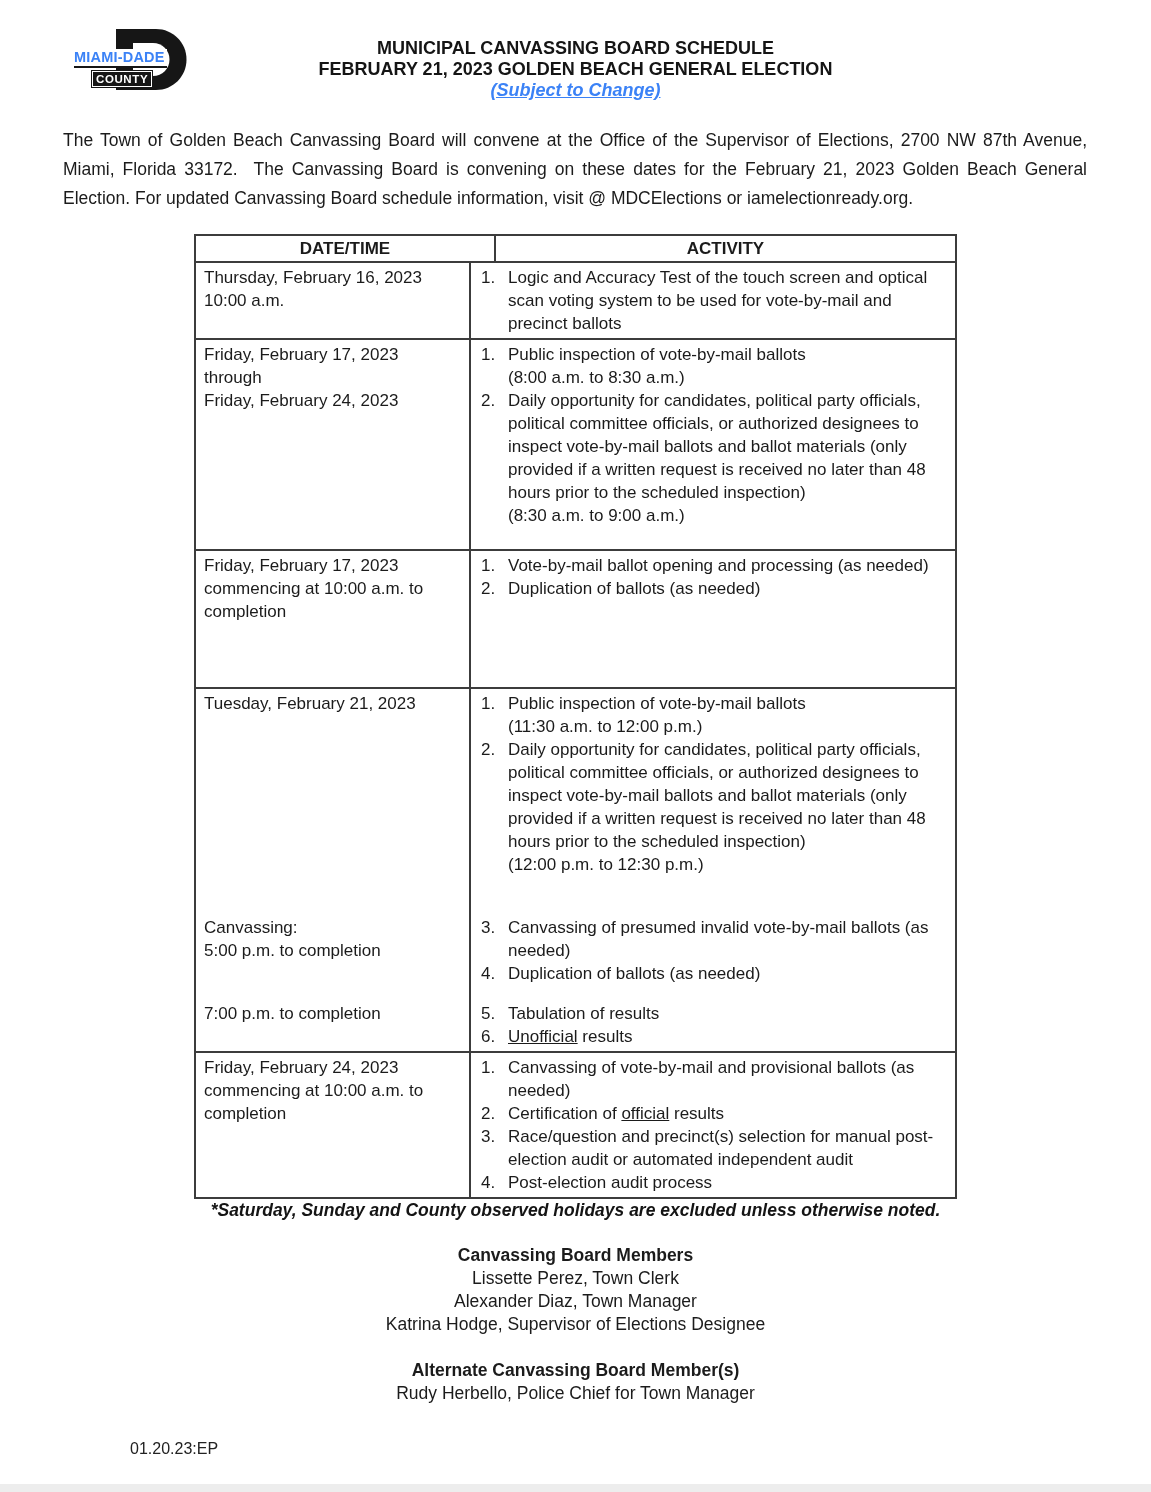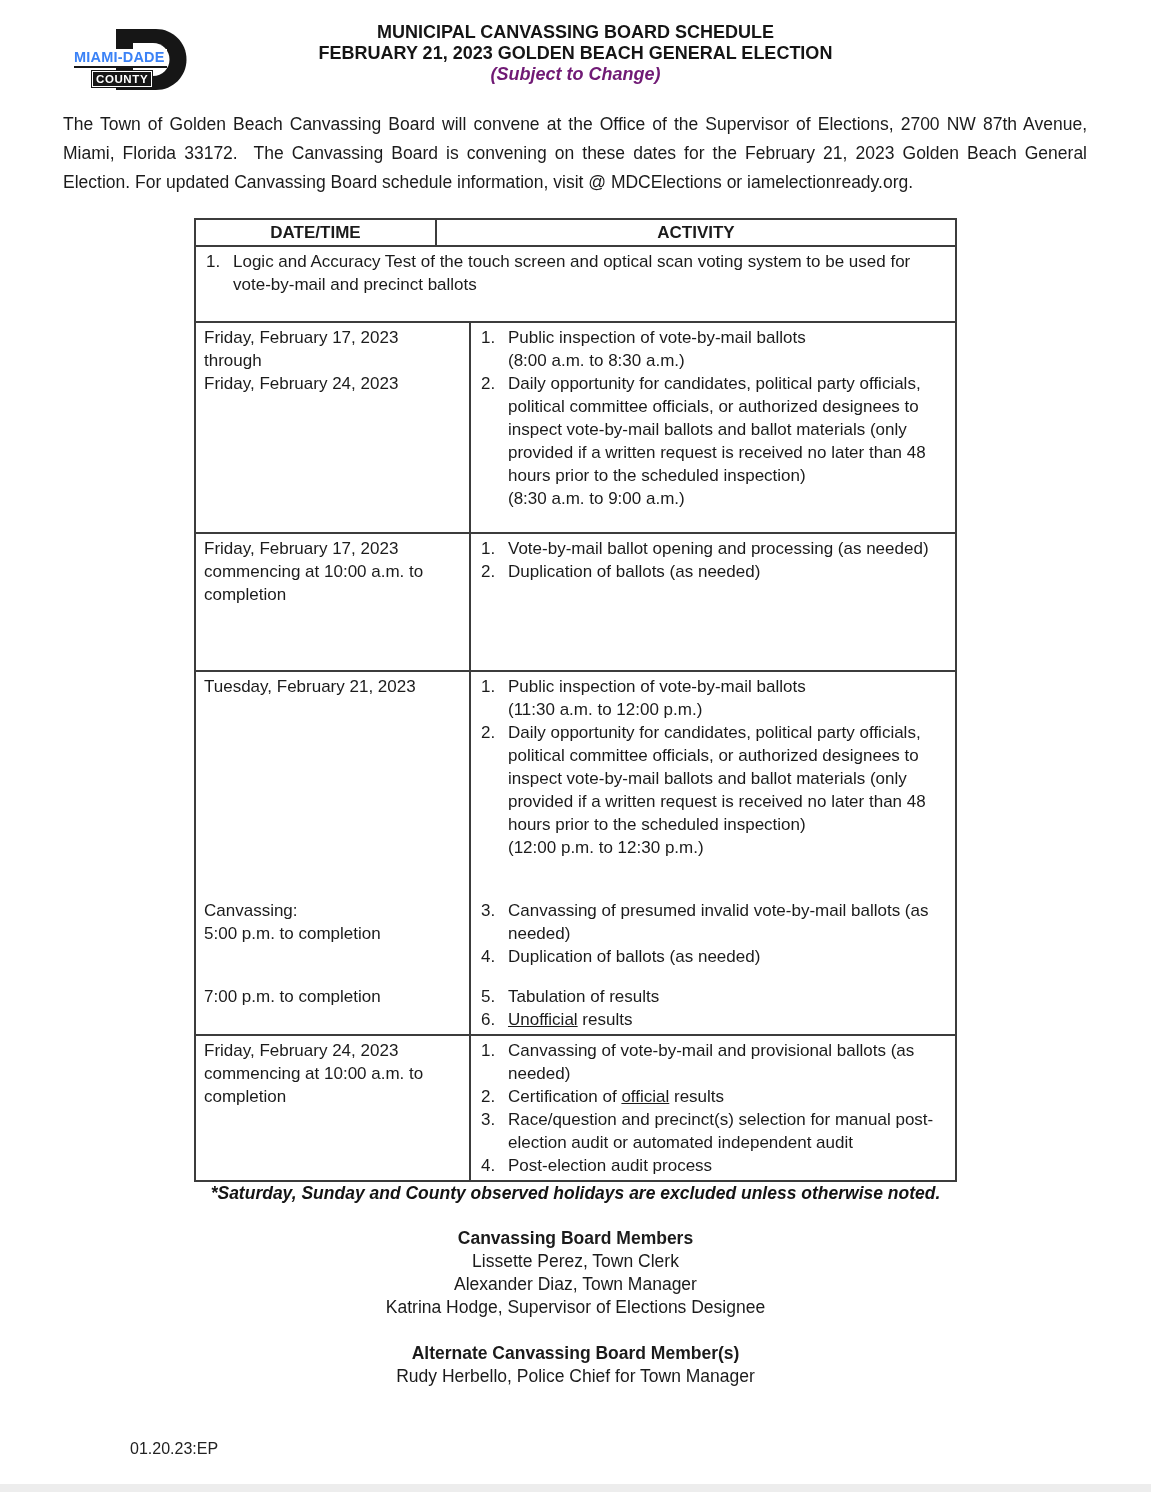--- a/index.html
+++ b/index.html
@@ -16,35 +16,35 @@
     font-weight:bold;font-size:14.5px;letter-spacing:.2px;line-height:16px;
     border-bottom:2.5px solid #161616;padding:0 2px 1px 0;white-space:nowrap;
   }
   .logo-county{
     position:absolute;left:17px;top:42px;background:#161616;color:#ffffff;
     font-weight:bold;font-size:11.5px;line-height:13px;letter-spacing:.6px;
     padding:1.5px 4px;box-shadow:inset 0 0 0 1px #ffffff;border:1px solid #161616;
     white-space:nowrap;
   }
   
-  .titles{padding-top:22px;text-align:center;font-weight:bold;font-size:18px;line-height:21px;}
+  .titles{padding-top:38px;text-align:center;font-weight:bold;font-size:18px;line-height:21px;}
   .subtitle{font-weight:bold;font-style:italic;font-size:18px;line-height:21px;}
   
   .intro{
     margin:25px 64px 0 63px;font-size:17.5px;line-height:29px;
     text-align:justify;color:#1b1b1b;
   }
   
   .tbl{
     width:763px;margin:21px auto 0;border:2px solid #3c3c3c;
     font-size:17px;line-height:23px;box-sizing:border-box;color:#1b1b1b;
   }
   .thead{display:flex;border-bottom:2px solid #3c3c3c;font-weight:bold;}
   .th{padding:1px 4px;text-align:center;box-sizing:border-box;}
-  .th-date{width:241px;border-right:2px solid #3c3c3c;}
+  .th-date{width:300px;border-right:2px solid #3c3c3c;}
   .th-act{flex:1;}
   .trow{display:flex;flex-direction:column;}
   .trow + .trow{border-top:2px solid #3c3c3c;}
   .tsec{display:flex;align-items:stretch;box-sizing:border-box;}
   .trow .tsec:last-child{flex:1 1 auto;}
   .dcell{
     width:275px;flex:none;border-right:2px solid #3c3c3c;
     padding:3px 6px 3px 8px;box-sizing:border-box;
   }
   .acell{flex:1;padding:3px 8px 3px 10px;box-sizing:border-box;}
@@ -72,33 +72,37 @@
       <path d="M33 15 h20 c9.3 0 16.5 7.2 16.5 16.5 S62.3 48 53 48 h-20 z" fill="#ffffff"></path>
     </svg>
   </span>
   <div class="logo-name">MIAMI-DADE</div>
   <div class="logo-county">COUNTY</div>
 </div>
 
 <div class="titles">
   <div>MUNICIPAL CANVASSING BOARD SCHEDULE</div>
   <div>FEBRUARY 21, 2023 GOLDEN BEACH GENERAL ELECTION</div>
-  <div class="subtitle" id="subtitle" style="color: #701a75;">(Subject to Change)</div>
+  <div class="subtitle" id="subtitle" style="color: #3b82f6; text-decoration: underline;">(Subject to Change)</div>
 </div>
 
 <p class="intro">The Town of Golden Beach Canvassing Board will convene at the Office of the Supervisor of Elections, 2700 NW 87th Avenue, Miami, Florida 33172.&nbsp; The Canvassing Board is convening on these dates for the February 21, 2023 Golden Beach General Election. For updated Canvassing Board schedule information, visit @ MDCElections or iamelectionready.org.</p>
 
 <div class="tbl">
   <div class="thead">
     <div class="th th-date">DATE/TIME</div>
     <div class="th th-act">ACTIVITY</div>
   </div>
   <div id="tbody">
       <div class="trow" style="min-height: 74px;">
         <div class="tsec">
+          <div class="dcell">
+            <div>Thursday, February 16, 2023</div>
+            <div>10:00 a.m.</div>
+          </div>
           <div class="acell">
             <div class="item">
               <span class="inum">1.</span>
               <span class="itxt">Logic and Accuracy Test of the touch screen and optical scan voting system to be used for vote-by-mail and precinct ballots</span>
             </div>
           </div>
         </div>
       </div>
       <div class="trow" style="min-height: 209px;">
         <div class="tsec">

